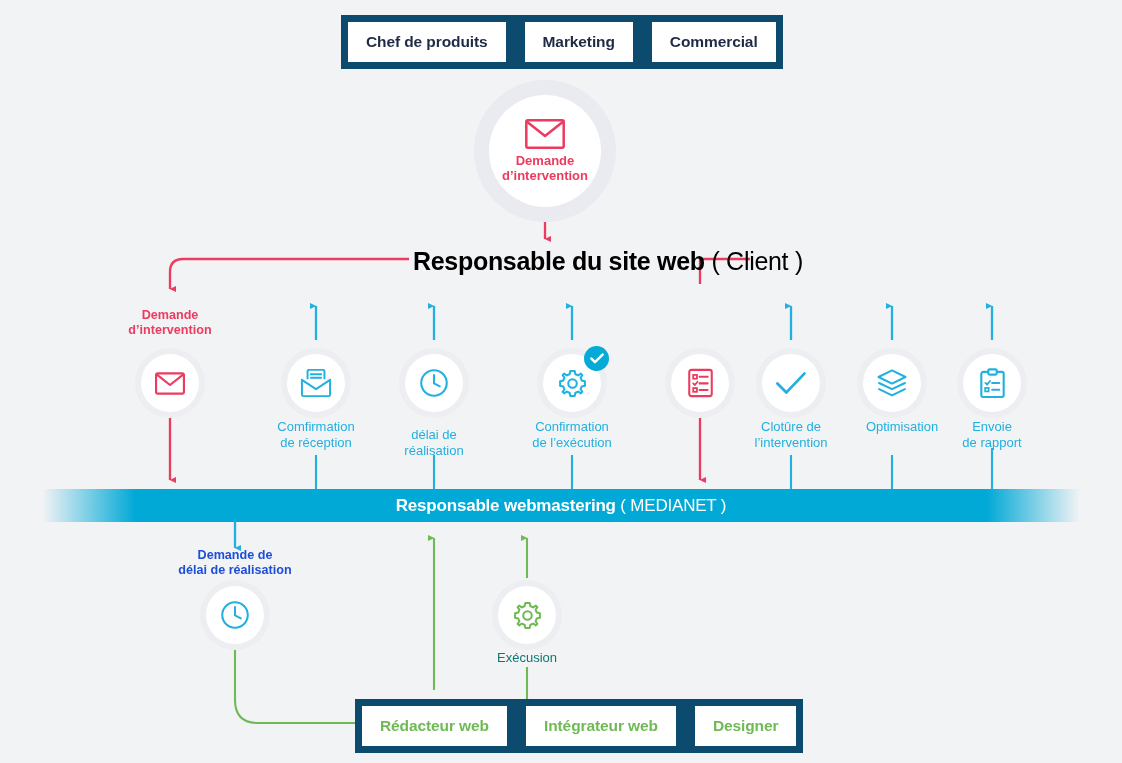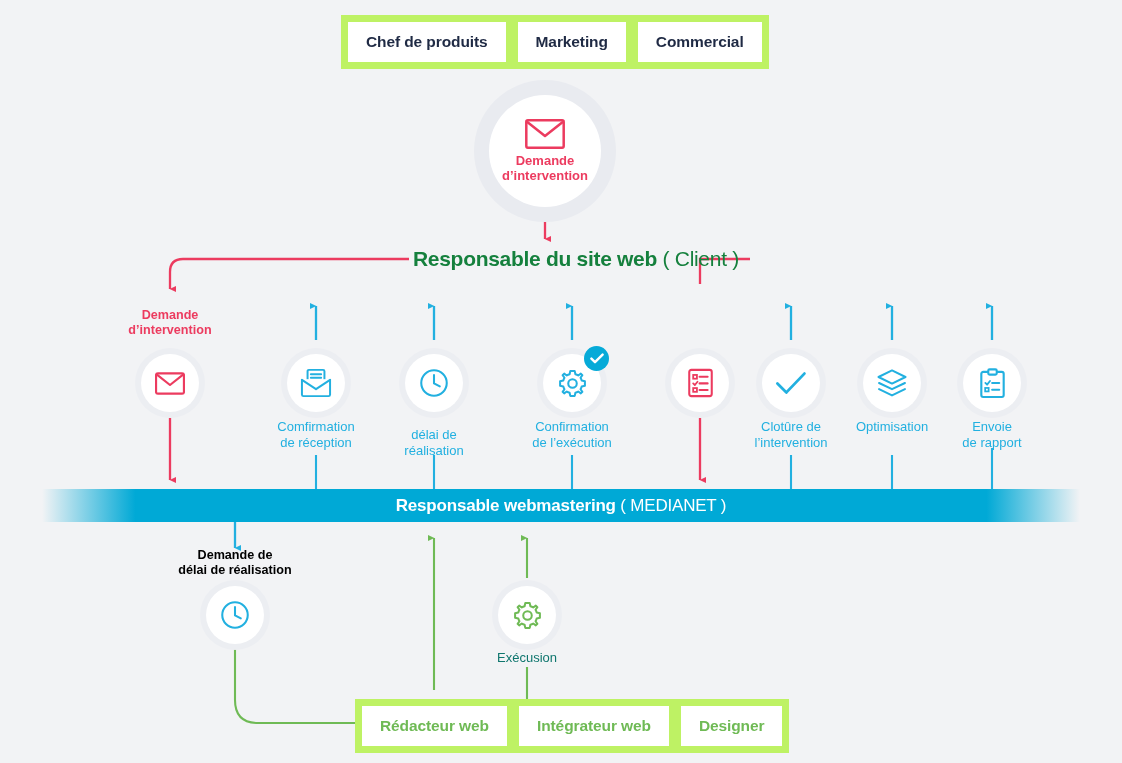--- a/index.html
+++ b/index.html
@@ -7,24 +7,24 @@
     width:1122px;height:763px;
     background:#f2f3f5;
     font-family:"Liberation Sans", sans-serif;
     overflow:hidden;
   }
   #stage{position:relative;width:1122px;height:763px;}
 
   
   .role-group{
     position:absolute;
-    background:#bef264;
+    background:#0c4a6e;
     display:flex;
     align-items:center;
-    gap:12px;
+    gap:19px;
     padding:7px;
     box-sizing:border-box;
   }
   .role-chip{
     background:#ffffff;
     display:flex;align-items:center;justify-content:center;
     height:40px;
     padding:0 18px;
     font-size:15.5px;
     font-weight:700;
@@ -75,42 +75,42 @@
     position:absolute;
     text-align:center;
     font-size:12.6px;
     line-height:1.22;
     font-weight:700;
     white-space:nowrap;
   }
   .cap.blue{color:#22b0e0;font-weight:400;font-size:13px;}
   .cap.pink{color:#ec3b5f;}
   .cap.green{color:#0f766e;font-weight:400;font-size:13px;}
-  .cap.blue-b{color:#000000;font-weight:700;font-size:12.6px;}
+  .cap.blue-b{color:#1d4ed8;font-weight:700;font-size:12.6px;}
 
   
   .band{
     position:absolute;
     display:flex;align-items:center;justify-content:center;
     background:linear-gradient(to right,
        rgba(0,169,214,0) 0%,
        rgba(0,169,214,1) 9%,
        rgba(0,169,214,1) 91%,
        rgba(0,169,214,0) 100%);
   }
   .band-label{
     color:#ffffff;font-size:17px;font-weight:700;letter-spacing:-0.2px;
     white-space:nowrap;
   }
   .band-label .thin{font-weight:400;}
 
   
   .hdr-title{
     position:absolute;
-    font-size:21px;font-weight:700;color:#15803d;
+    font-size:25px;font-weight:700;color:#000000;
     white-space:nowrap;letter-spacing:-0.3px;
   }
   .hdr-title .thin{font-weight:400;}
 
   svg.layer{position:absolute;left:0;top:0;width:1122px;height:763px;overflow:visible;}
 </style>
 </head>
 <body>
 
 <div id="stage">
@@ -298,21 +298,21 @@
     <div>réalisation</div>
   </div>
   <div class="cap blue" style="left:492px;top:419px;width:160px;">
     <div>Confirmation</div>
     <div>de l’exécution</div>
   </div>
   <div class="cap blue" style="left:711px;top:419px;width:160px;">
     <div>Clotûre de</div>
     <div>l’intervention</div>
   </div>
-  <div class="cap blue" style="left:812px;top:419px;width:160px;">
+  <div class="cap blue" style="left:812px;top:419px;width:180px;">
     <div>Optimisation</div>
   </div>
   <div class="cap blue" style="left:912px;top:419px;width:160px;">
     <div>Envoie</div>
     <div>de rapport</div>
   </div>
 
   <div class="band" style="left:42px;top:489px;width:1038px;height:33px;">
     <div class="band-label">
       <span>Responsable webmastering</span>

